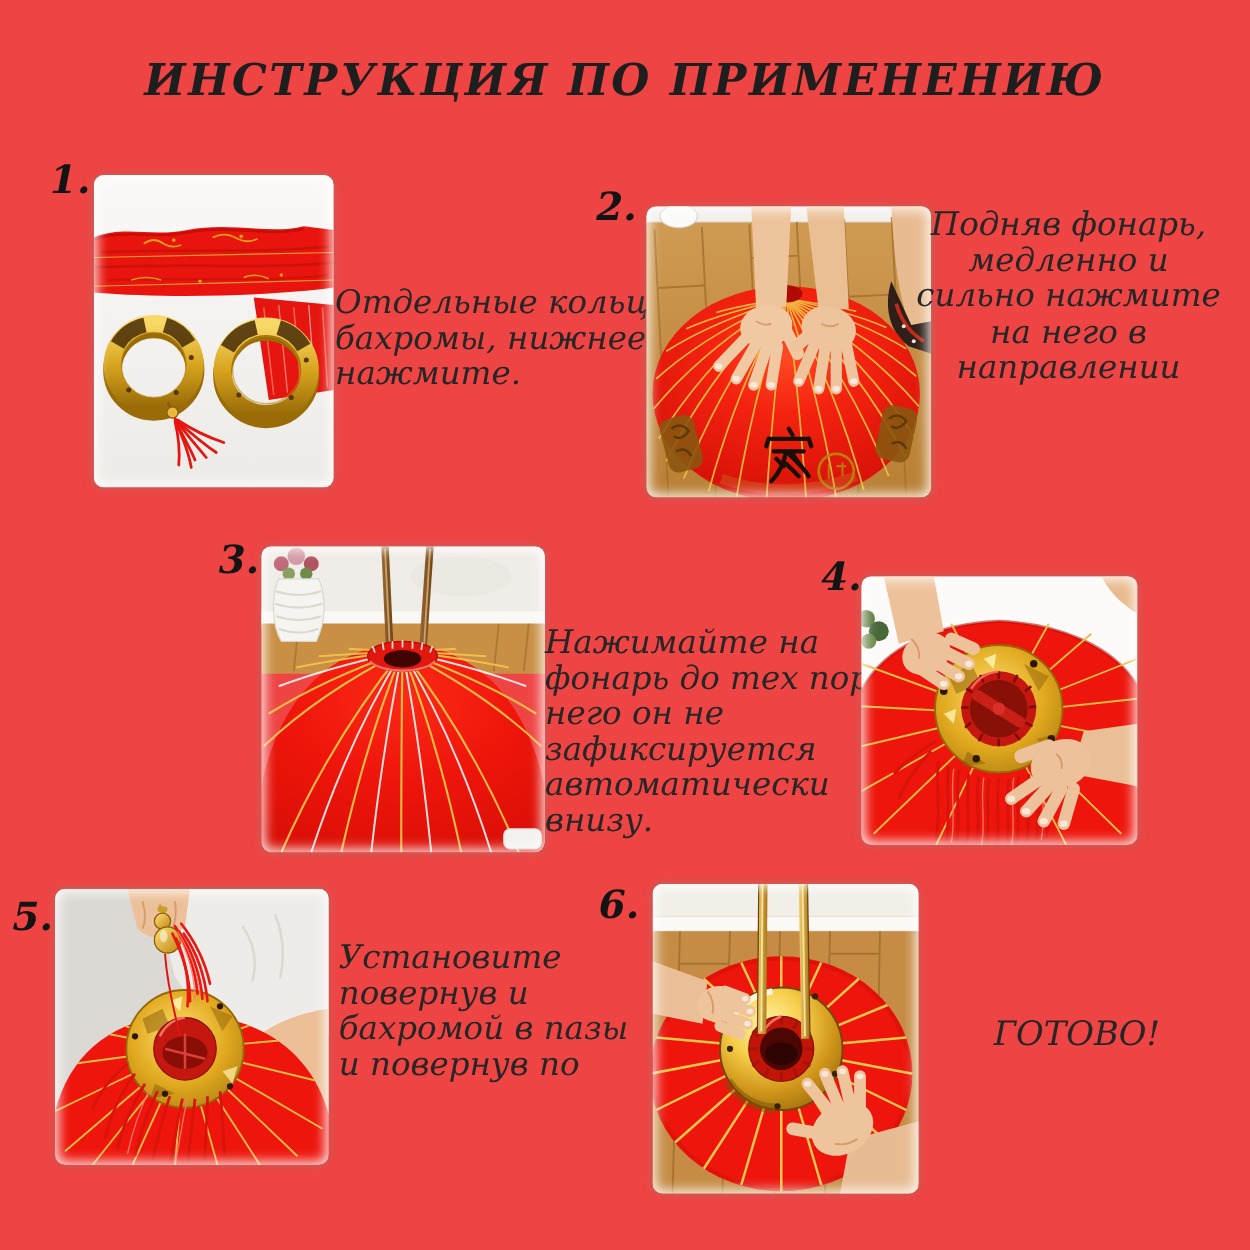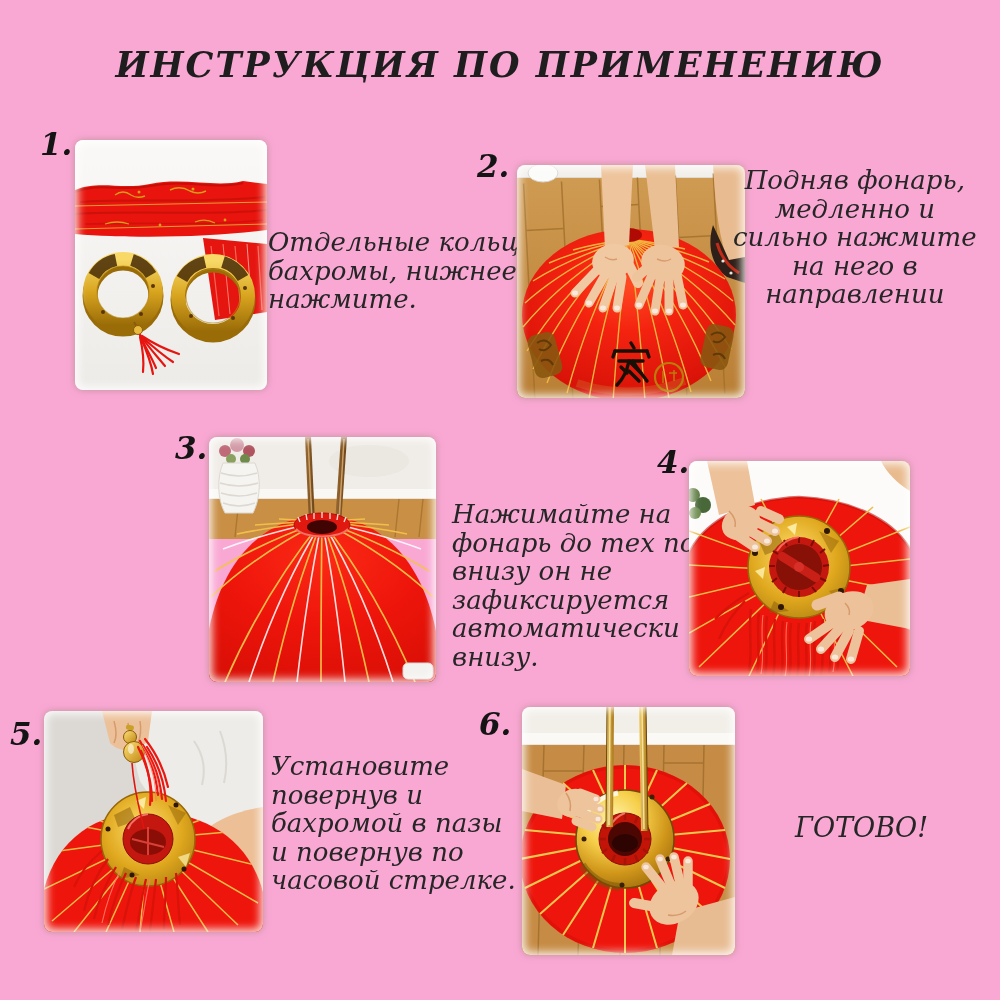--- a/index.html
+++ b/index.html
@@ -1,16 +1,16 @@
 <!DOCTYPE html>
 <html><head>
 <meta charset="utf-8">
 <style>
   html,body{margin:0;padding:0;background:#ffffff;}
-  #canvas{position:relative;width:1000px;height:1000px;background:#f9a8d4;overflow:hidden;
+  #canvas{position:relative;width:1000px;height:1000px;background:#ef4444;overflow:hidden;
           font-family:"DejaVu Serif","Liberation Serif",serif;}
   .title{position:absolute;left:0;right:0;top:44px;margin:0;text-align:center;
          font-size:35px;font-weight:bold;font-style:italic;letter-spacing:2px;color:#1e1e1e;}
   .num{position:absolute;font-size:31px;font-weight:bold;font-style:italic;color:#141414;}
   .cap{position:absolute;font-size:26px;font-style:italic;color:#262626;line-height:28.5px;}
   .cap div{white-space:nowrap;}
   .done{position:absolute;font-size:27px;font-style:italic;color:#262626;}
   .photo{position:absolute;margin:0;padding:0;border-radius:8px;overflow:hidden;
          box-shadow:0 0 7px rgba(150,125,105,.55);}
   .photo:after{content:'';position:absolute;inset:0;border-radius:8px;pointer-events:none;
@@ -308,24 +308,24 @@
           <line x1="8" y1="-12" x2="8" y2="-6"></line>
             <line x1="16" y1="-11" x2="15" y2="-5"></line>
             <line x1="24" y1="-8" x2="22" y2="-3"></line>
         </g>
         <ellipse cy="2" rx="15" ry="7" fill="#400503"></ellipse>
         <path d="M-26,4 A28,12 0 0 0 26,4" stroke="#ff8a78" stroke-width="2" fill="none" opacity="0.8"></path>
       </g>
       <rect x="194" y="226" width="30" height="16" rx="5" fill="#f3f2ef" stroke="#d9d6d1"></rect>
     </svg>
   </figure>
-  <div class="cap" style="left:452px;top:500px;">
+  <div class="cap" style="left:436px;top:500px;">
     <div>Нажимайте на</div>
     <div>фонарь до тех пор,</div>
-    <div>внизу он не</div>
+    <div>него он не</div>
     <div>зафиксируется</div>
     <div>автоматически</div>
     <div>внизу.</div>
   </div>
 
   <div class="num" style="left:657px;top:444px;">4.</div>
   <figure class="photo" style="left:689px;top:461px;">
     <svg width="221" height="215" viewBox="0 0 221 215">
       <defs>
         <radialGradient id="g4foil" cx="0.45" cy="0.4" r="0.75">
@@ -557,21 +557,20 @@
         <path d="M98,34 C108,50 114,66 116,84"></path>
           <path d="M100,40 C108,56 112,72 112,90"></path>
       </g>
     </svg>
   </figure>
   <div class="cap" style="left:271px;top:752px;">
     <div>Установите</div>
     <div>повернув и</div>
     <div>бахромой в пазы</div>
     <div>и повернув по</div>
-    <div>часовой стрелке.</div>
   </div>
 
   <div class="num" style="left:479px;top:706px;">6.</div>
   <figure class="photo" style="left:522px;top:707px;">
     <svg width="213" height="248" viewBox="0 0 213 248">
       <defs>
         <radialGradient id="g6gold" cx="0.38" cy="0.3" r="0.85">
           <stop offset="0" stop-color="#fff3a8"></stop>
             <stop offset="0.35" stop-color="#f6cf4a"></stop>
           <stop offset="0.65" stop-color="#d0961a"></stop>

